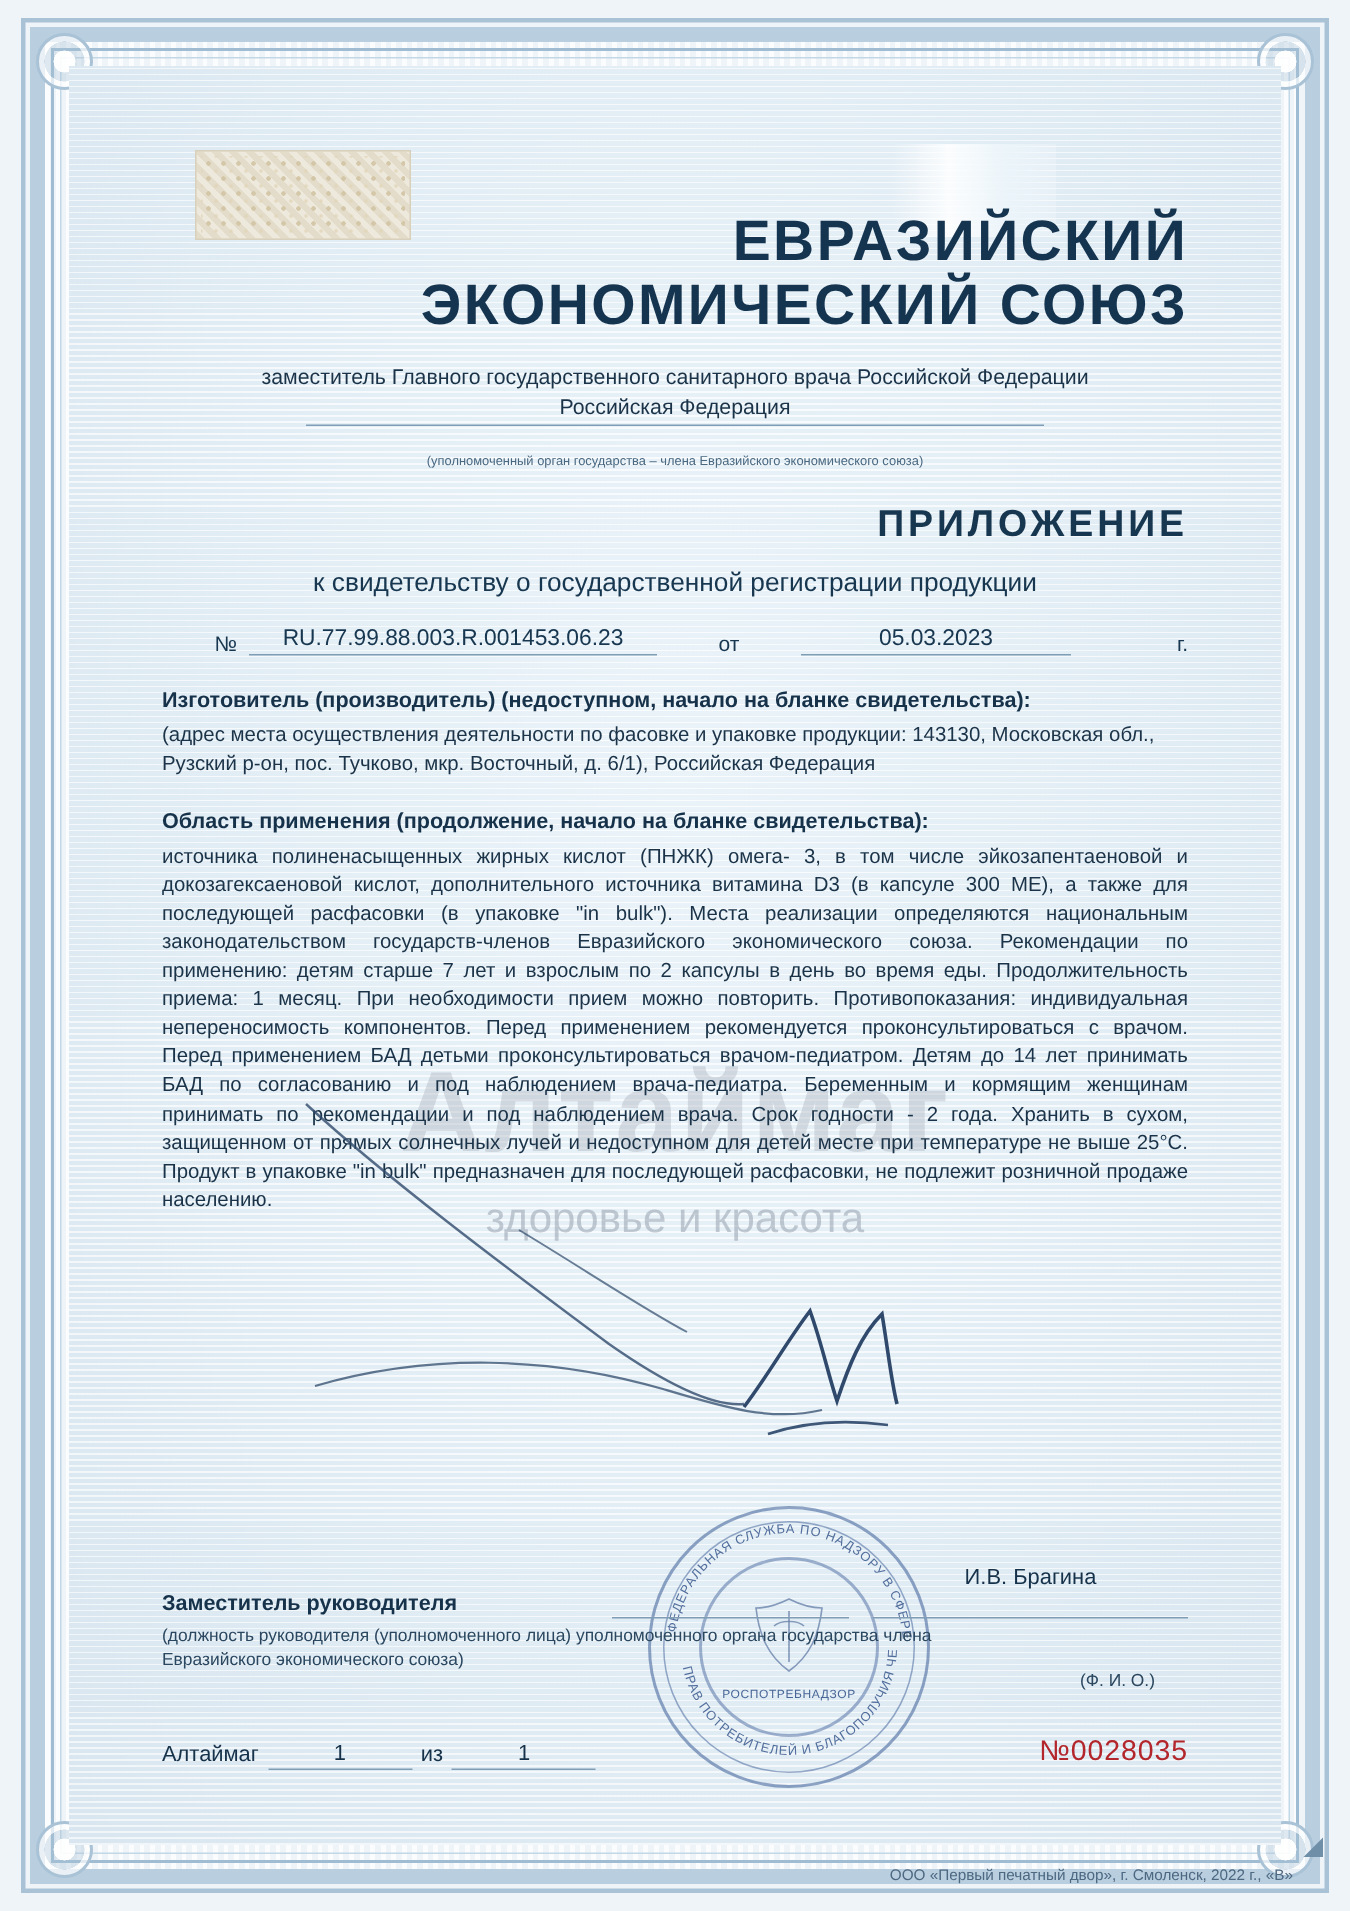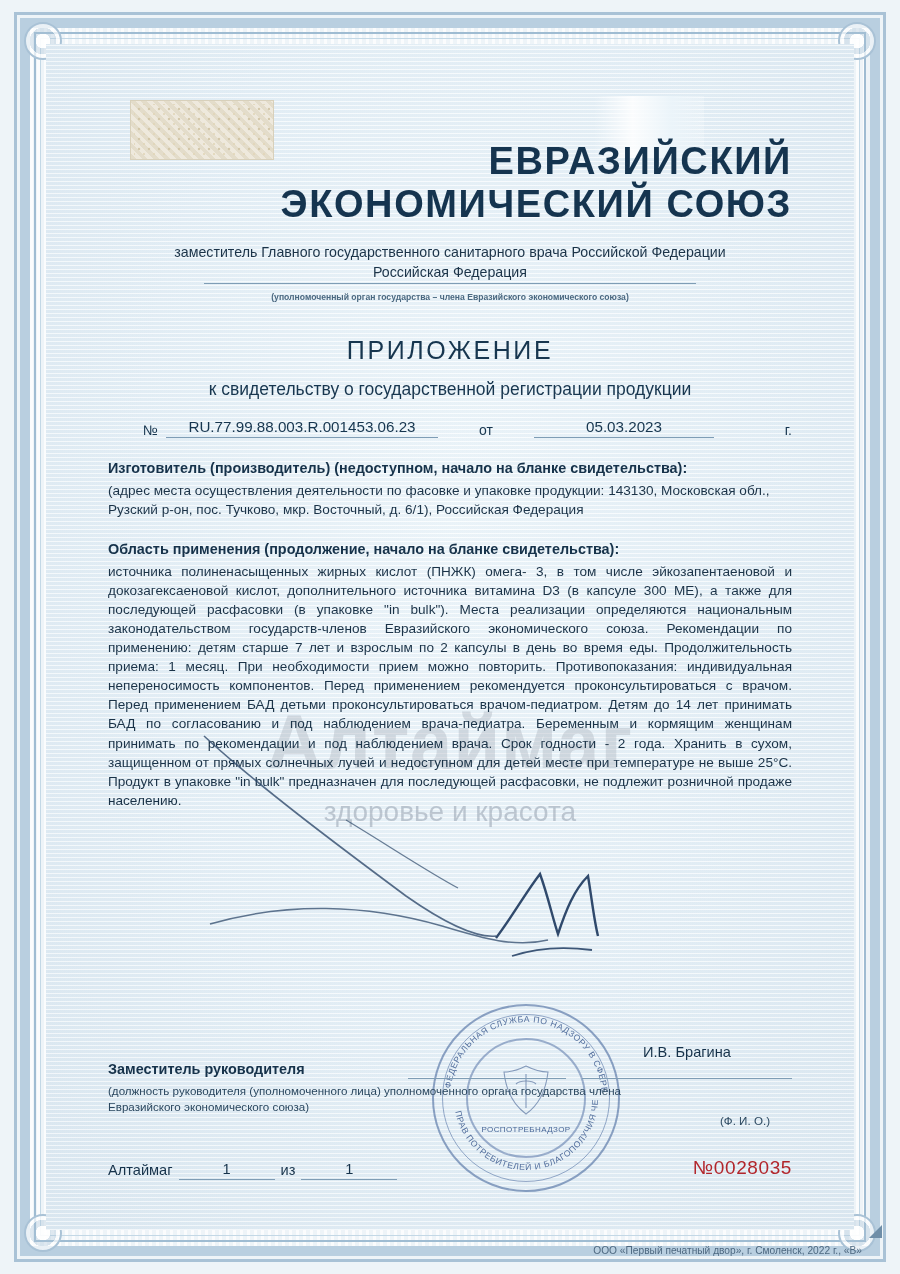--- a/index.html
+++ b/index.html
@@ -157,32 +157,31 @@
     text-align: center;
     font-size: 14.2px;
     color: #1b3348;
   }
   .state-underline {
     width: 492px;
     margin: 3px auto 0;
     border-bottom: 1px solid #7f9db5;
   }
   .state-caption {
-    margin-top: 8px;
+    margin-top: 18px;
     text-align: center;
     font-size: 8.6px;
     color: #4c6explained;
     color: #4a6880;
+  }
+  .appendix {
+    margin-top: 23px;
+    text-align: right;
+    font-size: 25px;
     font-weight: bold;
-  }
-  .appendix {
-    margin-top: 34px;
-    text-align: center;
-    font-size: 25px;
-    font-weight: normal;
     letter-spacing: 2.6px;
     color: #17364f;
   }
   .appendix-sub {
     margin-top: 14px;
     text-align: center;
     font-size: 17.5px;
     color: #173category;
     color: #17364f;
   }

